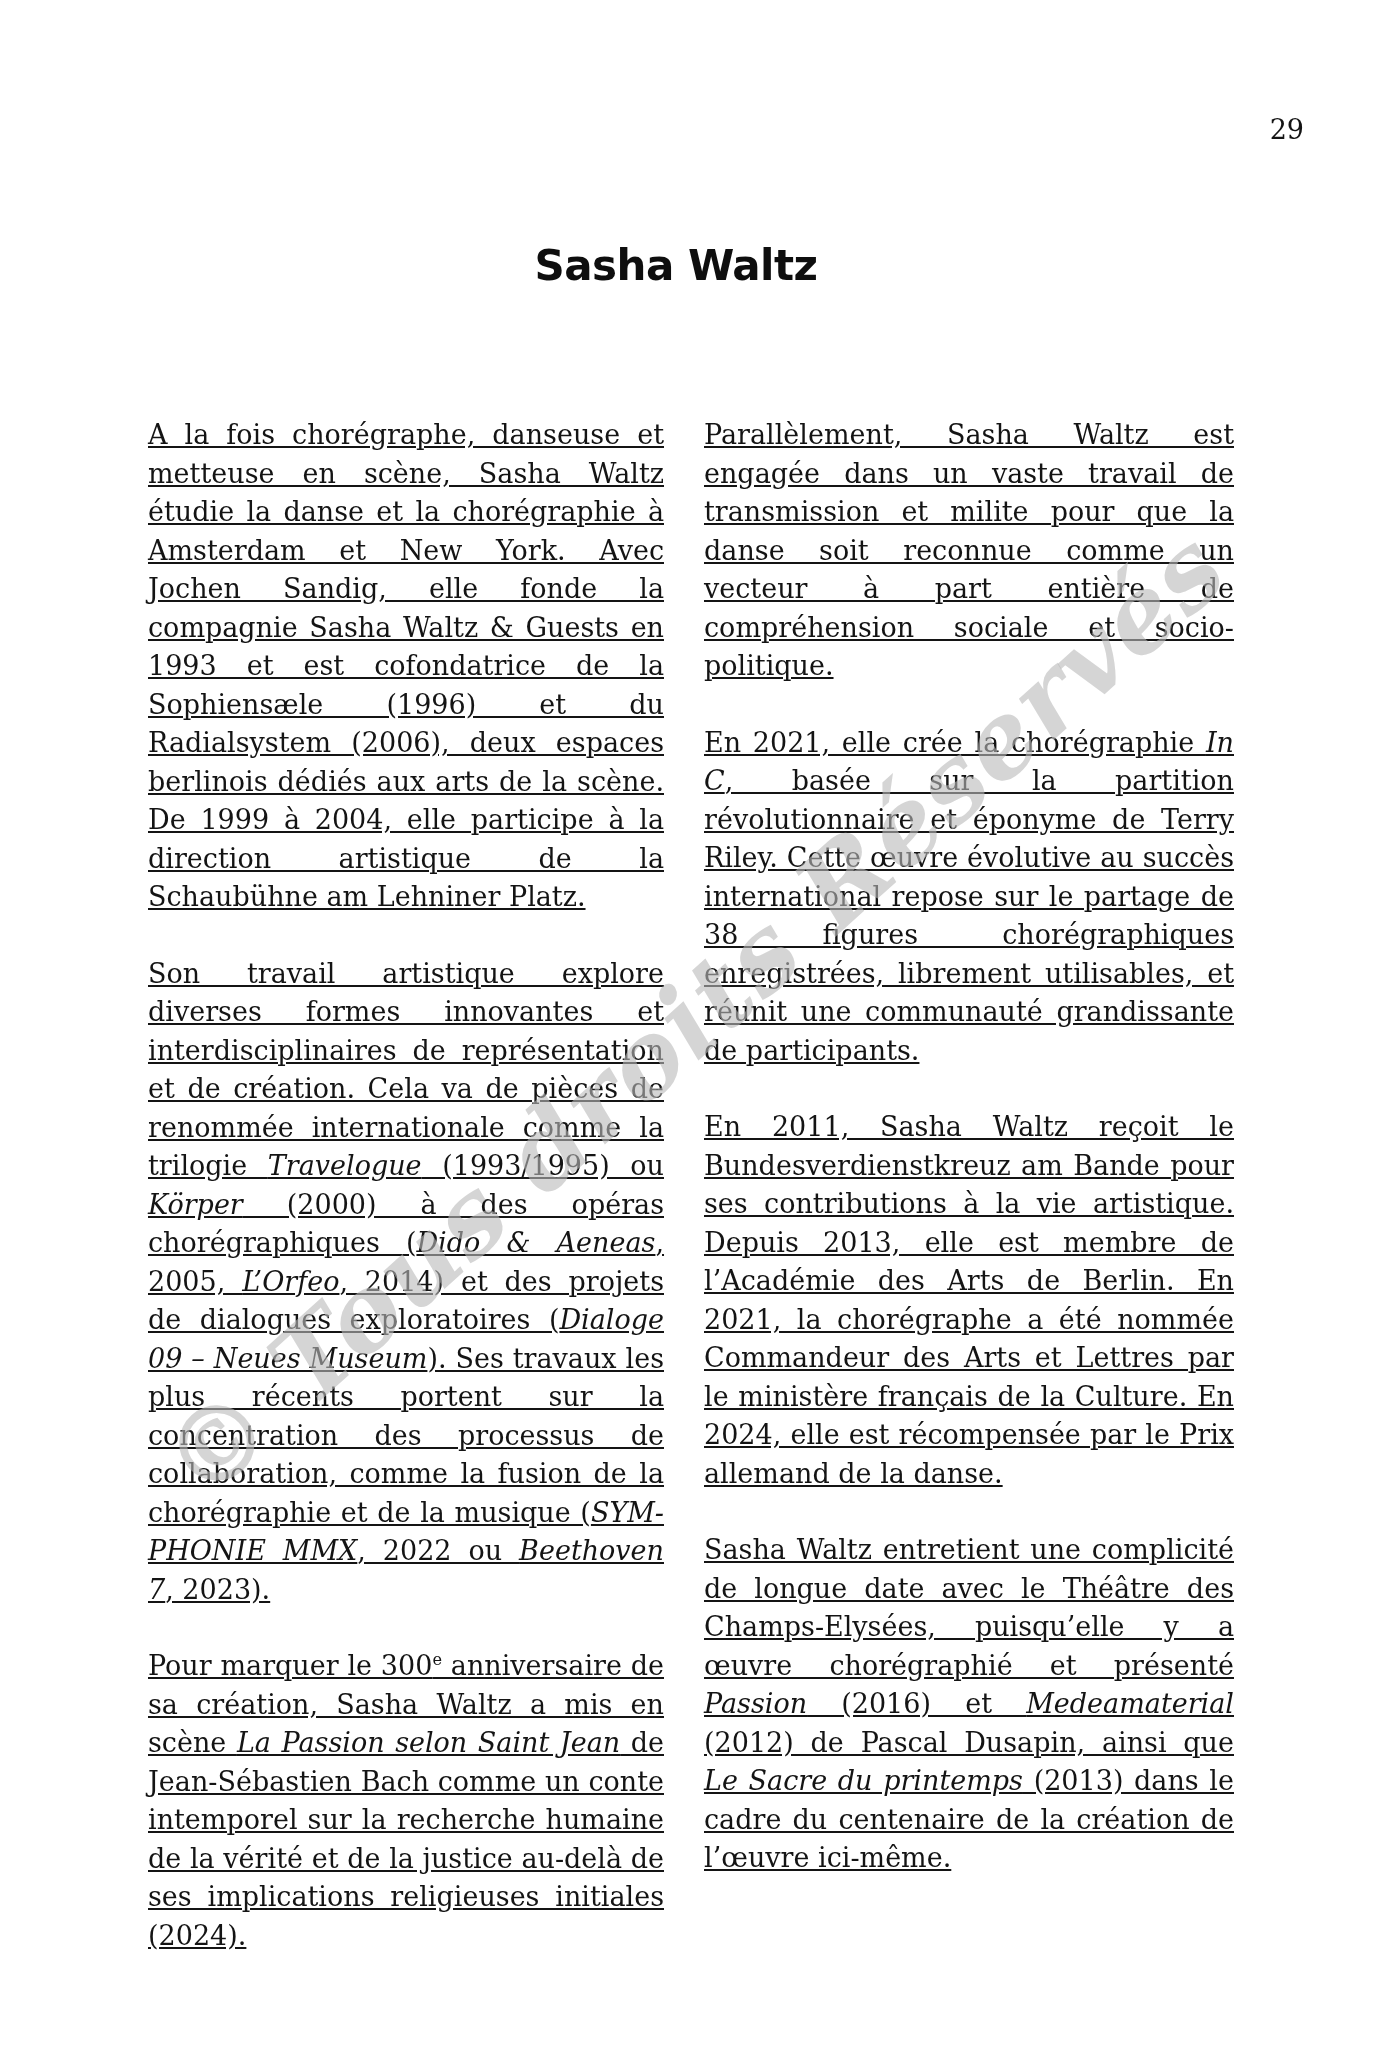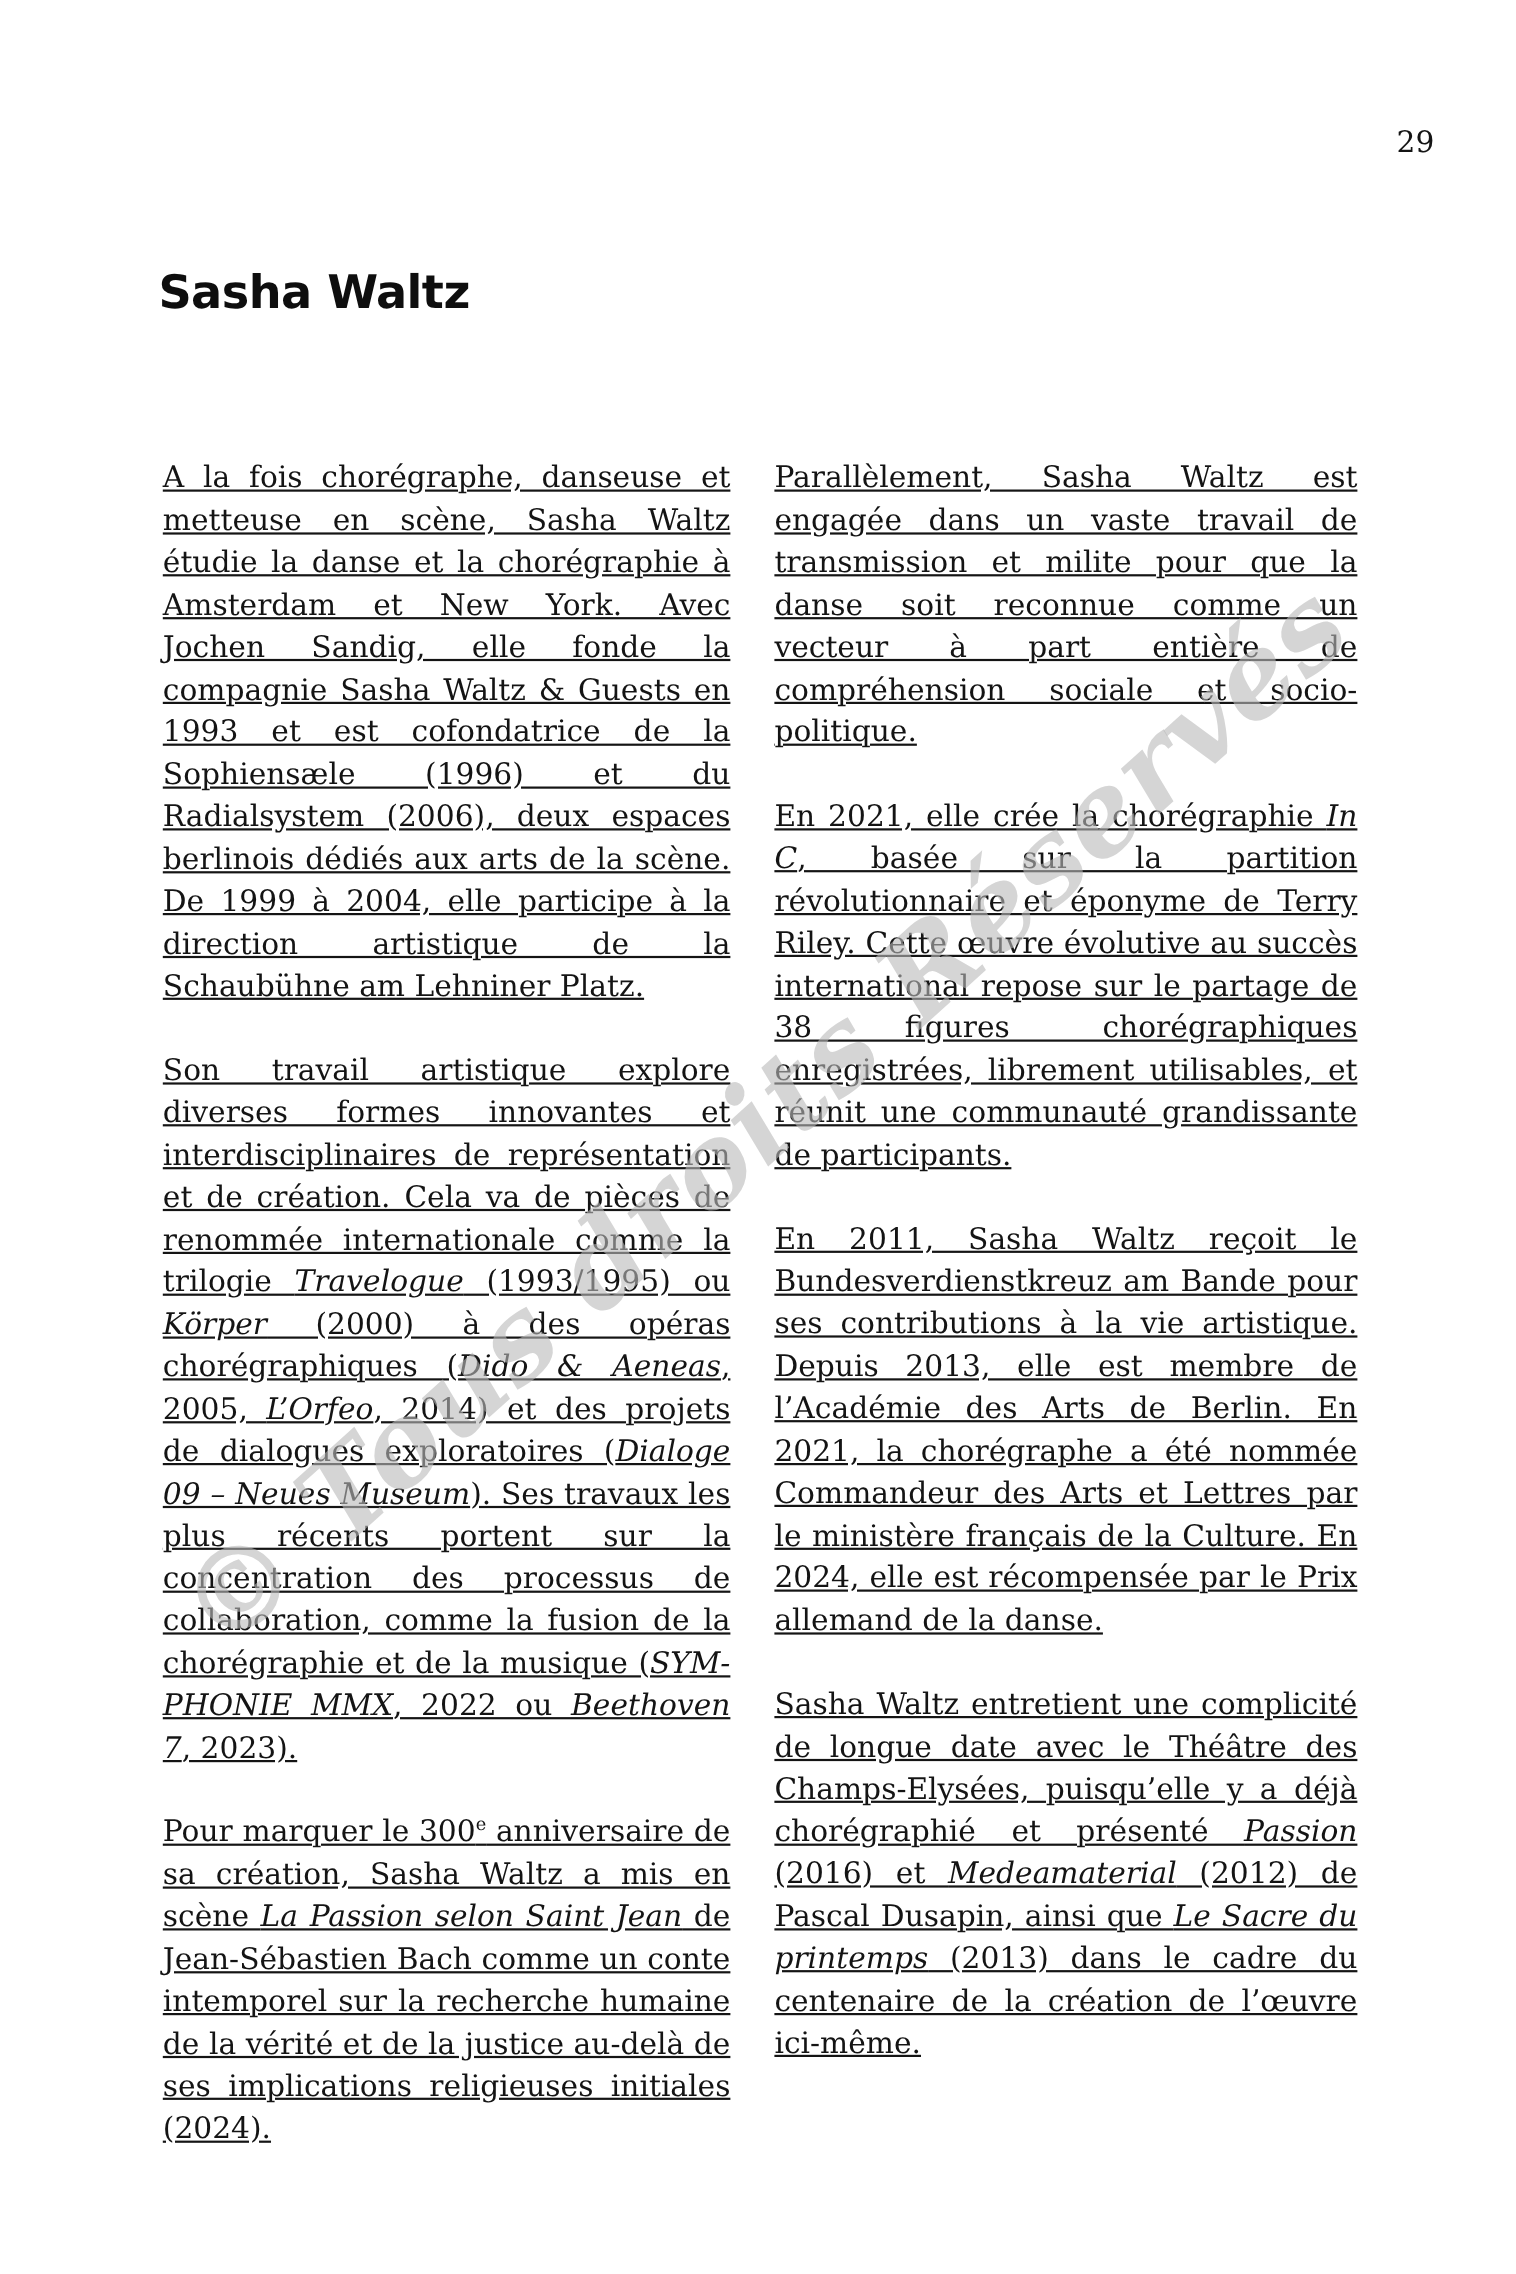--- a/index.html
+++ b/index.html
@@ -15,23 +15,24 @@
   .page-number {
     position: absolute;
     top: 116px;
     right: 74px;
     font-size: 27px;
     line-height: 1;
     color: #141414;
   }
   .article-header {
     position: absolute;
-    left: 144px;
+    left: 133px;
     top: 242px;
     width: 1086px;
+    text-align: center;
   }
   .article-title {
     margin: 0;
     font-family: "DejaVu Sans", "Liberation Sans", sans-serif;
     font-weight: bold;
     font-size: 42px;
     line-height: 48px;
     letter-spacing: -0.5px;
     color: #0e0e0e;
   }
@@ -100,19 +101,19 @@
     <section class="col col-left">
       <p class="para"><span>A la fois chorégraphe, danseuse et metteuse en scène, Sasha Waltz étudie la danse et la chorégraphie à Amsterdam et New York. Avec Jochen Sandig, elle fonde la compagnie Sasha Waltz &amp; Guests en 1993 et est cofondatrice de la Sophiensæle (1996) et du Radialsystem (2006), deux espaces berlinois dédiés aux arts de la scène. De 1999 à 2004, elle participe à la direction artistique de la Schaubühne am Lehniner Platz.</span></p>
       <p class="para"><span>Son travail artistique explore diverses formes innovantes et interdisciplinaires de représentation et de création. Cela va de pièces de renommée internationale comme la trilogie </span><em>Travelogue</em><span> (1993/1995) ou </span><em>Körper</em><span> (2000) à des opéras chorégraphiques (</span><em>Dido &amp; Aeneas</em><span>, 2005, </span><em>L’Orfeo</em><span>, 2014) et des projets de dialogues exploratoires (</span><em>Dialoge 09 – Neues Museum</em><span>). Ses travaux les plus récents portent sur la concentration des processus de collaboration, comme la fusion de la chorégraphie et de la musique (</span><em>SYM-PHONIE MMX</em><span>, 2022 ou </span><em>Beethoven 7</em><span>, 2023).</span></p>
       <p class="para"><span>Pour marquer le 300</span><sup>e</sup><span> anniversaire de sa création, Sasha Waltz a mis en scène </span><em>La Passion selon Saint Jean</em><span> de Jean-Sébastien Bach comme un conte intemporel sur la recherche humaine de la vérité et de la justice au-delà de ses implications religieuses initiales (2024).</span></p>
     </section>
 
     <section class="col col-right">
       <p class="para"><span>Parallèlement, Sasha Waltz est engagée dans un vaste travail de transmission et milite pour que la danse soit reconnue comme un vecteur à part entière de compréhension sociale et socio-politique.</span></p>
       <p class="para"><span>En 2021, elle crée la chorégraphie </span><em>In C</em><span>, basée sur la partition révolutionnaire et éponyme de Terry Riley. Cette œuvre évolutive au succès international repose sur le partage de 38 figures chorégraphiques enregistrées, librement utilisables, et réunit une communauté grandissante de participants.</span></p>
       <p class="para"><span>En 2011, Sasha Waltz reçoit le Bundesverdienstkreuz am Bande pour ses contributions à la vie artistique. Depuis 2013, elle est membre de l’Académie des Arts de Berlin. En 2021, la chorégraphe a été nommée Commandeur des Arts et Lettres par le ministère français de la Culture. En 2024, elle est récompensée par le Prix allemand de la danse.</span></p>
-      <p class="para"><span>Sasha Waltz entretient une complicité de longue date avec le Théâtre des Champs-Elysées, puisqu’elle y a déjà chorégraphié et présenté </span><em>Passion</em><span> (2016) et </span><em>Medeamaterial</em><span> (2012) de Pascal Dusapin, ainsi que </span><em>Le Sacre du printemps</em><span> (2013) dans le cadre du centenaire de la création de l’œuvre ici-même.</span></p>
+      <p class="para"><span>Sasha Waltz entretient une complicité de longue date avec le Théâtre des Champs-Elysées, puisqu’elle y a œuvre chorégraphié et présenté </span><em>Passion</em><span> (2016) et </span><em>Medeamaterial</em><span> (2012) de Pascal Dusapin, ainsi que </span><em>Le Sacre du printemps</em><span> (2013) dans le cadre du centenaire de la création de l’œuvre ici-même.</span></p>
     </section>
   </main>
 
   <div class="watermark" style="color: rgba(185, 185, 185, 0.6);">© Tous droits Réservés</div>
 
 </div>
 
 </body></html>

